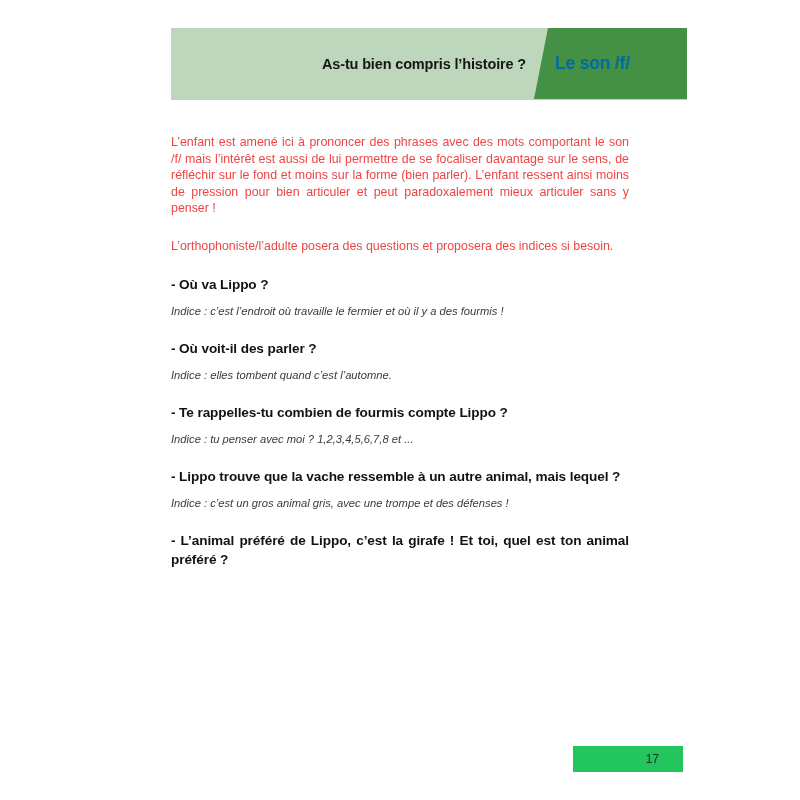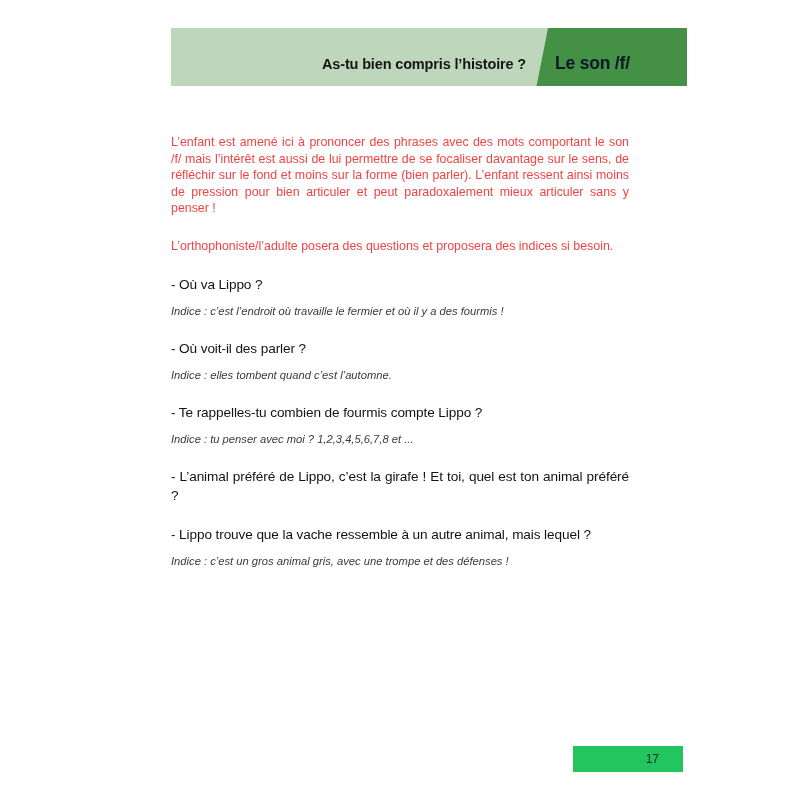--- a/index.html
+++ b/index.html
@@ -17,21 +17,21 @@
     overflow: hidden;
     -webkit-font-smoothing: antialiased;
   }
 
   
   .banner {
     position: absolute;
     left: 171px;
     top: 28px;
     width: 516px;
-    height: 58px;
+    height: 72px;
     background: #bed6bb;
     overflow: hidden;
   }
   .banner-accent {
     position: absolute;
     right: 0;
     top: 0;
     width: 153px;
     height: 71px;
     background: #449044;
@@ -55,21 +55,21 @@
   .banner-sub {
     position: absolute;
     left: 384px;
     top: 0;
     height: 71px;
     display: flex;
     align-items: center;
     font-size: 17.5px;
     font-weight: bold;
     letter-spacing: -0.2px;
-    color: #0f172a;
+    color: #0369a1;
     white-space: nowrap;
   }
 
   
   .content {
     position: absolute;
     left: 171px;
     top: 134px;
     width: 458px;
   }
@@ -85,21 +85,21 @@
   }
   p.intro { margin-bottom: 21px; }
   p.lead  { margin-bottom: 16px; text-align: left; }
 
   .qa-block { margin-top: 20px; }
 
   h2.question {
     margin: 0 0 0 0;
     font-size: 13.6px;
     line-height: 19px;
-    font-weight: normal;
+    font-weight: bold;
     color: #121212;
     text-align: justify;
     letter-spacing: -0.1px;
   }
   h2.question.single { text-align: left; }
 
   p.hint {
     margin: 10px 0 0 0;
     font-size: 11.2px;
     line-height: 15px;
@@ -151,25 +151,25 @@
     <h2 class="question single">- Où voit-il des parler ?</h2>
     <p class="hint">Indice : elles tombent quand c’est l’automne.</p>
   </div>
 
   <div class="qa-block">
     <h2 class="question single">- Te rappelles-tu combien de fourmis compte Lippo ?</h2>
     <p class="hint">Indice : tu penser avec moi ? 1,2,3,4,5,6,7,8 et ...</p>
   </div>
 
   <div class="qa-block">
-    <h2 class="question">- L’animal préféré de Lippo, c’est la girafe ! Et toi, quel est ton animal préféré ?</h2>
+    <h2 class="question">- Lippo trouve que la vache ressemble à un autre animal, mais lequel ?</h2>
+    <p class="hint">Indice : c’est un gros animal gris, avec une trompe et des défenses !</p>
   </div>
 
   <div class="qa-block">
-    <h2 class="question">- Lippo trouve que la vache ressemble à un autre animal, mais lequel ?</h2>
-    <p class="hint">Indice : c’est un gros animal gris, avec une trompe et des défenses !</p>
+    <h2 class="question">- L’animal préféré de Lippo, c’est la girafe ! Et toi, quel est ton animal préféré ?</h2>
   </div>
 
 </div>
 
 <div class="page-number-box">
   <span>17</span>
 </div>
 
 </body></html>

